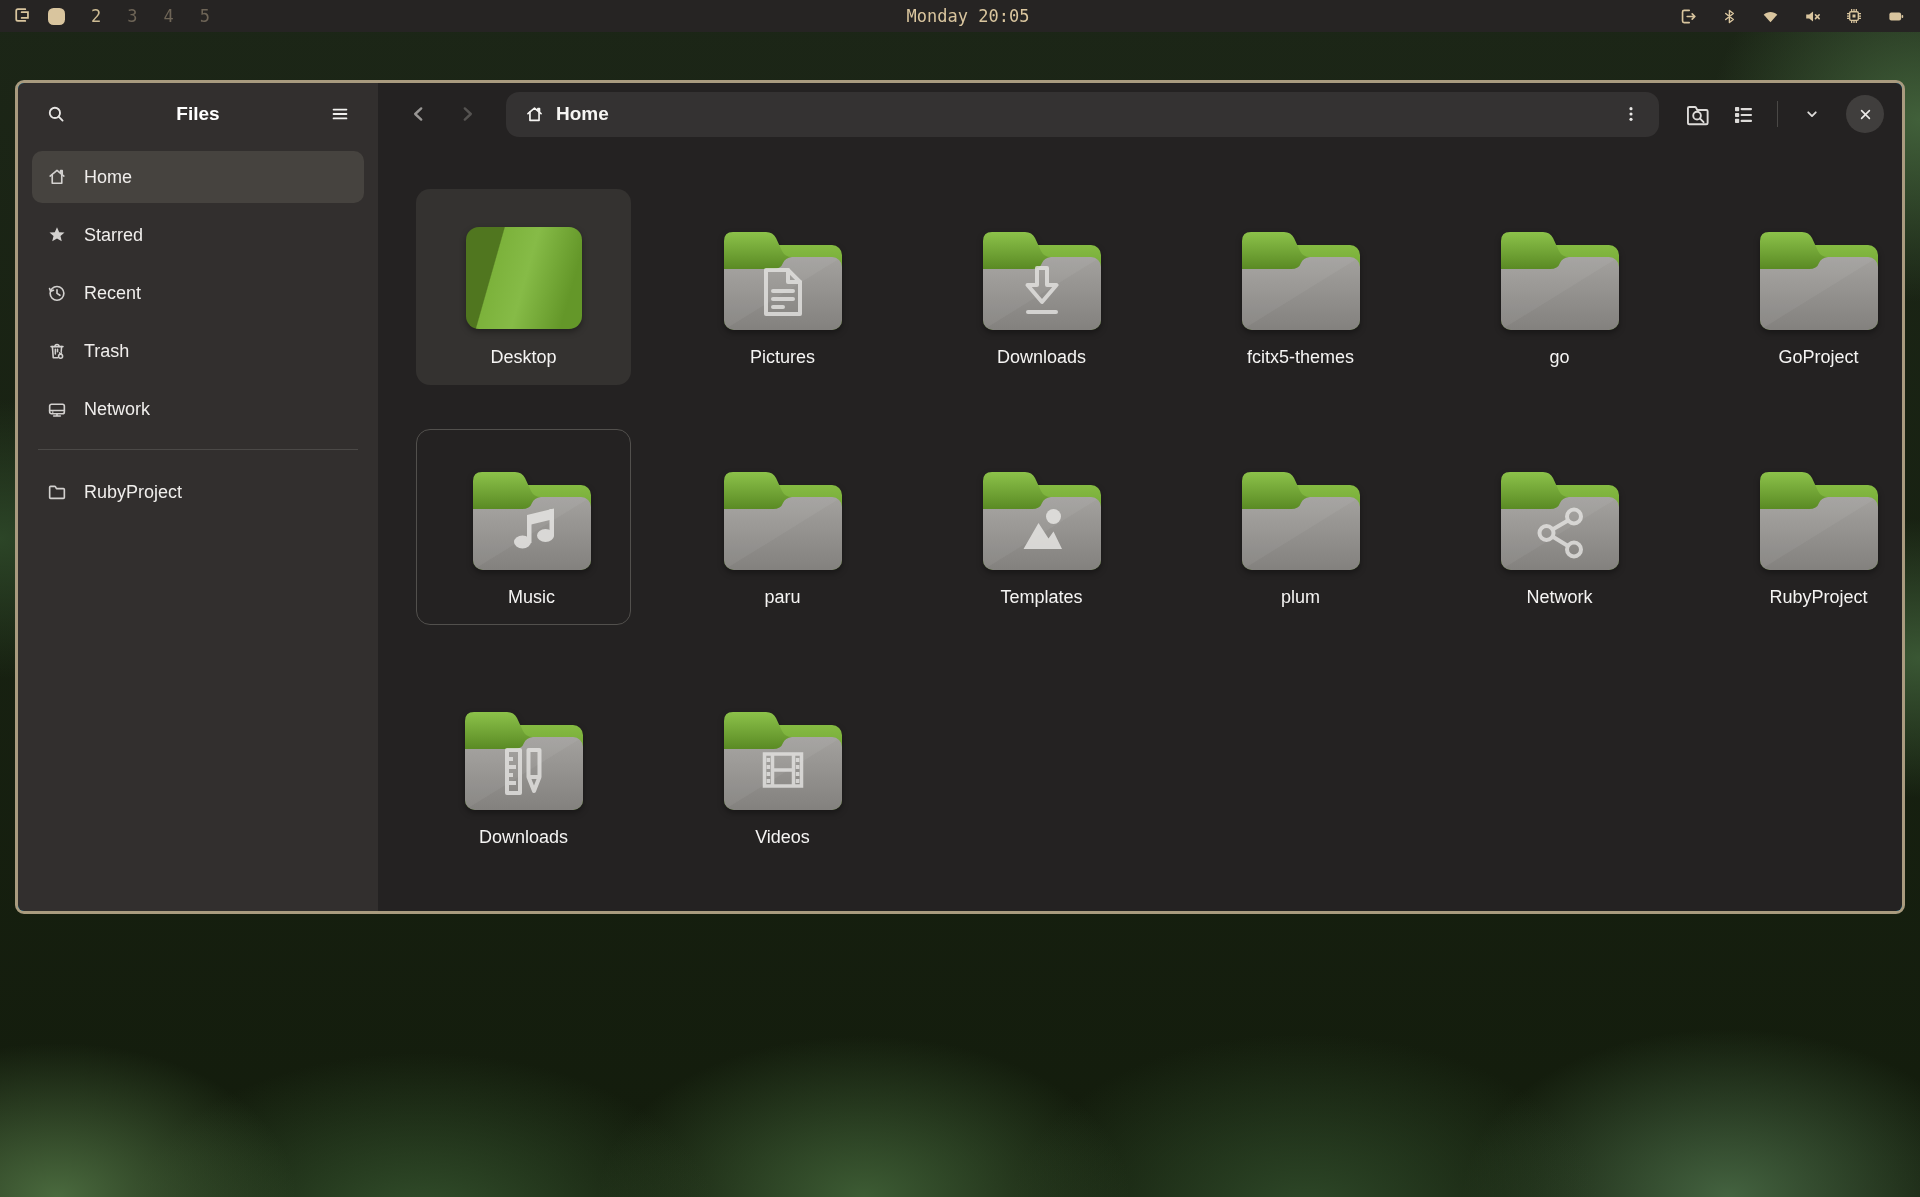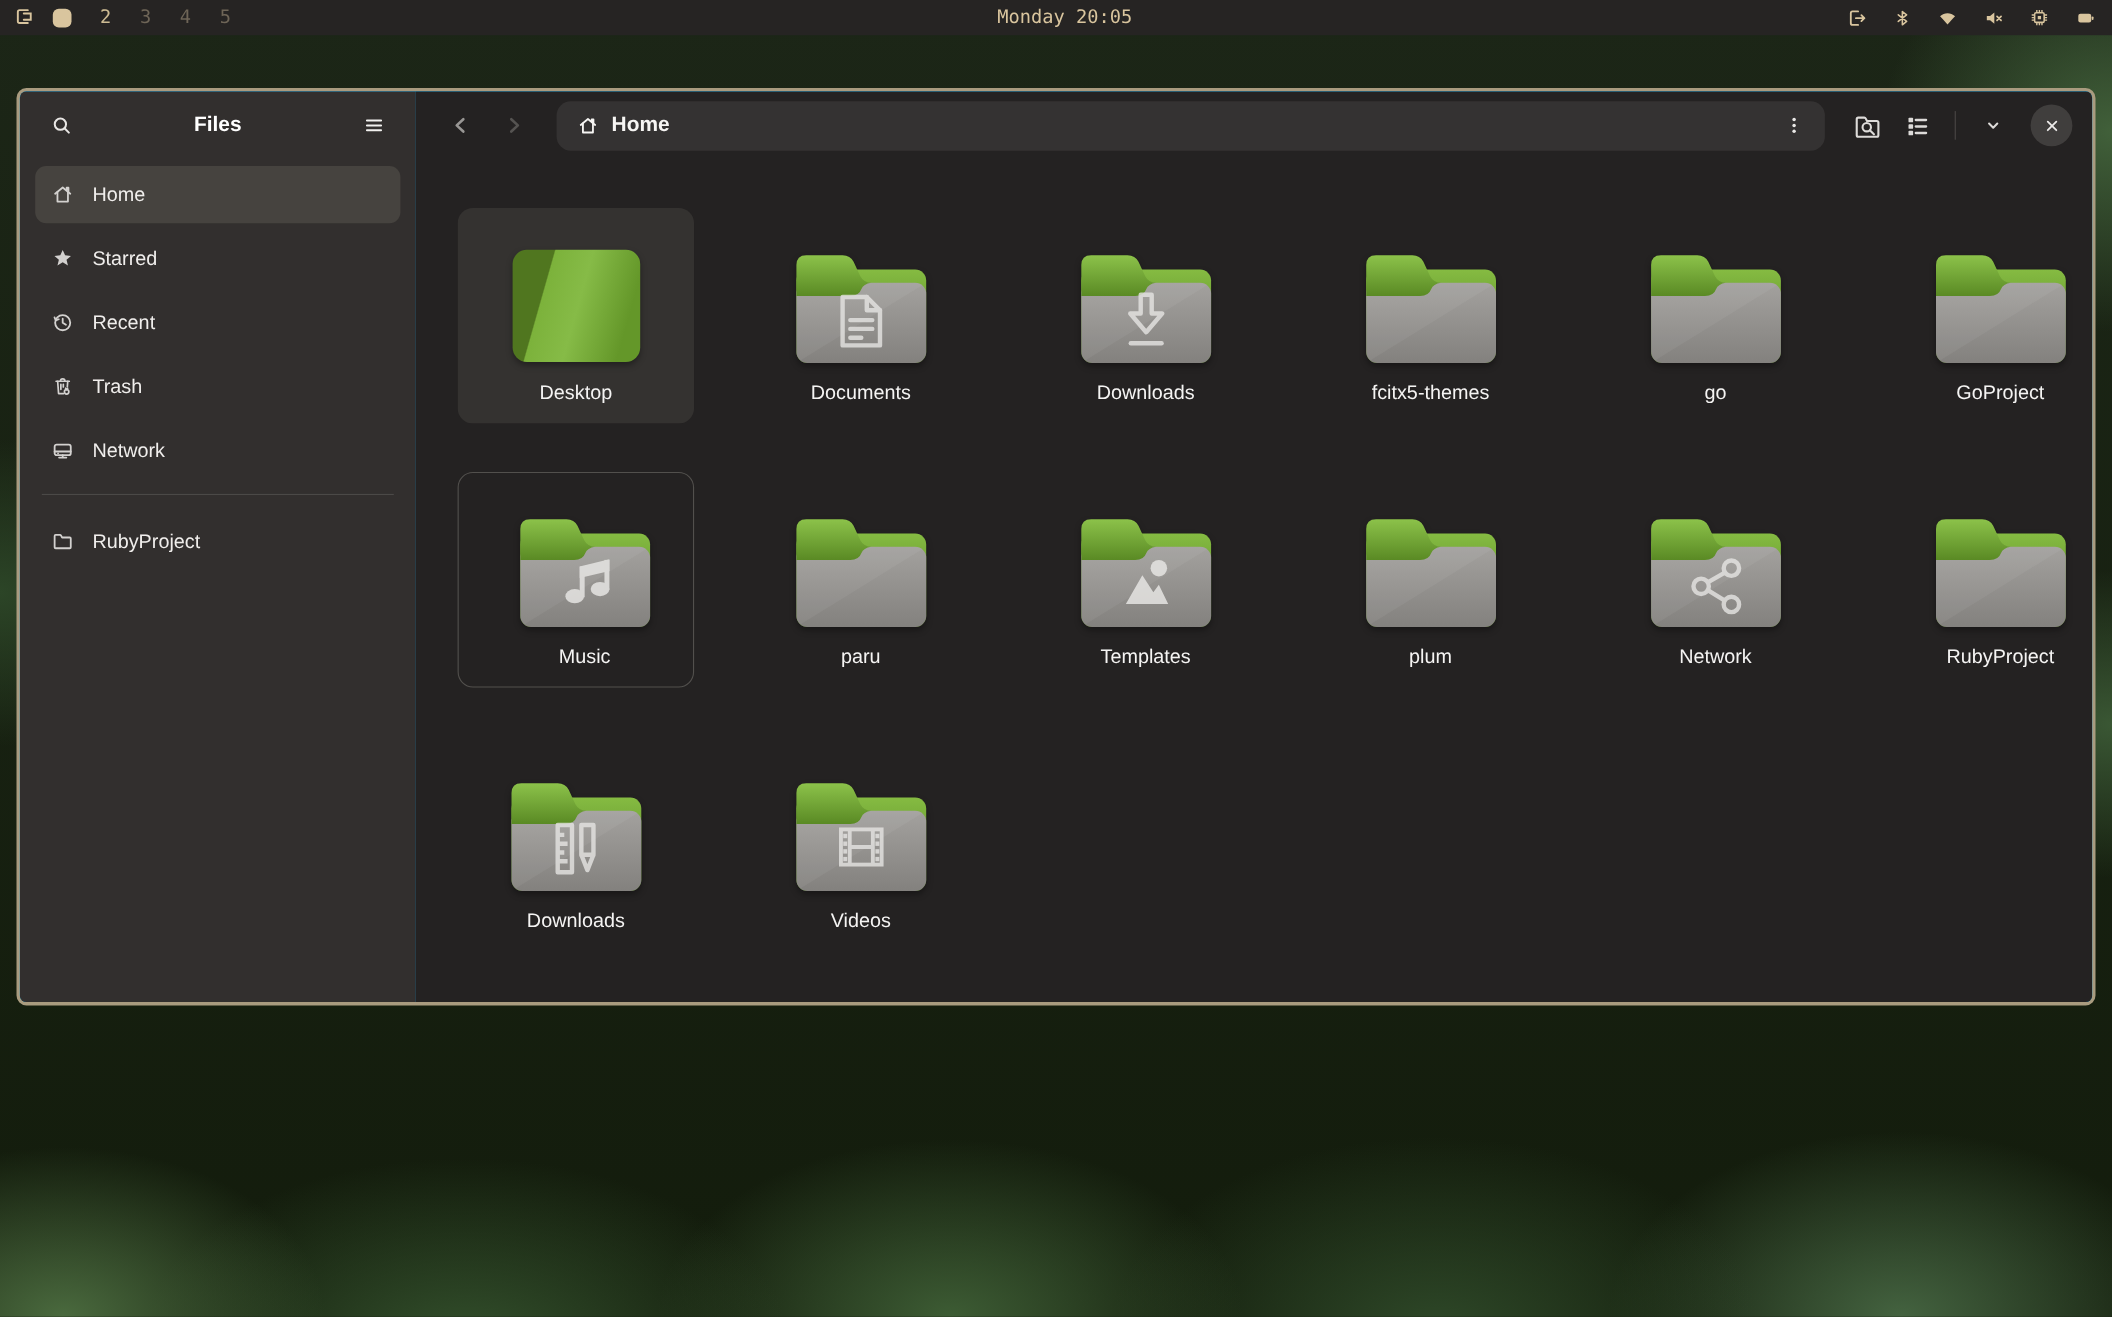--- a/index.html
+++ b/index.html
@@ -331,21 +331,21 @@
                 <rect x="3" y="22" width="118" height="85" rx="10" fill="url(#gB)"></rect>
                 <rect x="3" y="34" width="118" height="73" rx="10" fill="url(#gF)"></rect>
                 <polygon points="3,34 121,34 3,107" fill="#ffffff" opacity="0.05" clip-path="url(#cF)"></polygon>
                 <path d="M3 46 L3 18 Q3 9 12 9 L45 9 Q52 9 55 15 L61 28 Q64 34 71 34 Q64 35 62 40 Q60 46 52 46 Z" fill="url(#gT)"></path>
                 <g stroke="#e6e5e3" stroke-width="4" fill="none" opacity="0.8" stroke-linejoin="round" stroke-linecap="round">
                   <path d="M45 47 H67 L79 59 V91 H45 Z"></path>
                   <path d="M67 47 V59 H79"></path>
                   <path d="M52 68 H72 M52 76 H72 M52 84 H62"></path>
                 </g>
               </svg></div>
-            <div class="tile-label">Documents</div>
+            <div class="tile-label">Pictures</div>
           </div>
           <div class="tile">
             <div class="icon-box"><svg viewBox="0 0 124 110" width="124" height="110">
                 <defs>
                   <linearGradient id="gB" x1="0" y1="0" x2="0" y2="1">
                     <stop offset="0" stop-color="#85bb42"></stop>
                     <stop offset="1" stop-color="#4e7a1c"></stop>
                   </linearGradient>
                   <linearGradient id="gT" x1="0" y1="0" x2="0" y2="1">
                     <stop offset="0" stop-color="#8cc24a"></stop>

